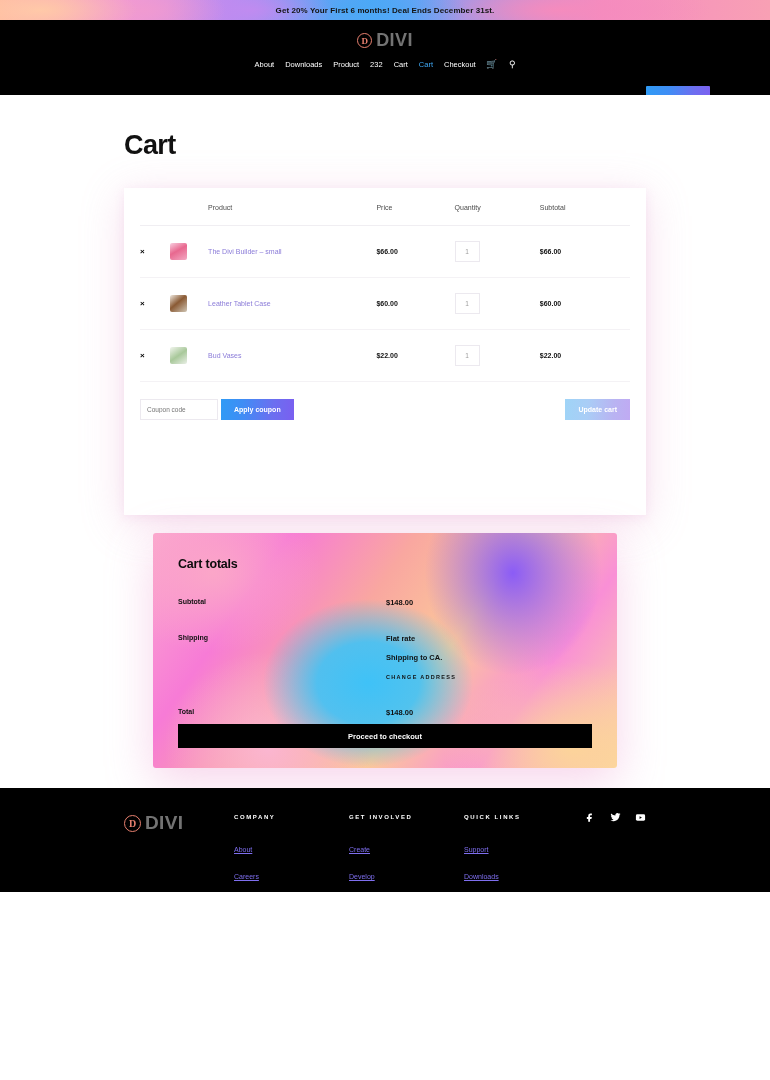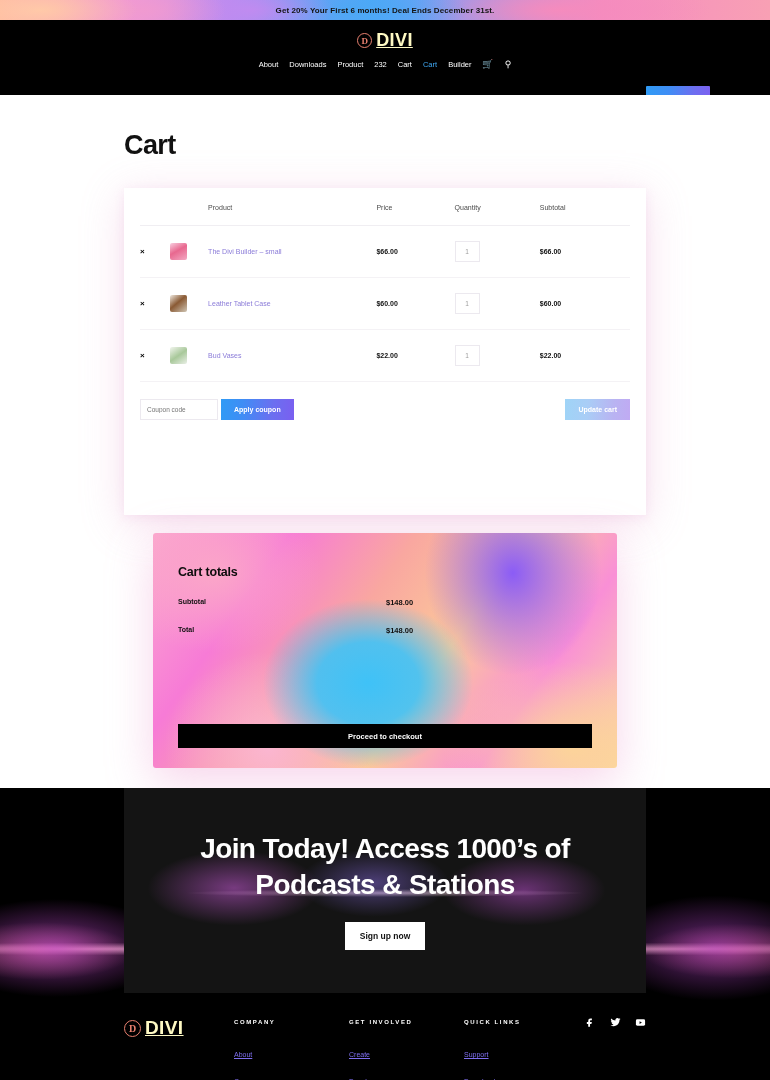--- a/index.html
+++ b/index.html
@@ -31,21 +31,21 @@
     background:#000;width:770px;height:75px;position:relative;
   }
   .logo-wrap{ display:flex;align-items:center;justify-content:center;padding-top:10px; }
   .logo{ display:flex;align-items:center;gap:4px; }
   .logo-mark{
     width:15px;height:15px;border-radius:50%;
     border:1.4px solid #e8806f;color:#e8806f;
     font-size:9px;font-weight:bold;display:flex;align-items:center;justify-content:center;
     font-family:"Liberation Serif", serif;
   }
-  .logo-text{ color:#fef9c3;font-size:18px;font-weight:bold;letter-spacing:.4px;text-decoration:underline; }
+  .logo-text{ color:#737373;font-size:18px;font-weight:bold;letter-spacing:.4px; }
 
   .nav{ display:flex;align-items:center;justify-content:center;gap:11px;margin-top:9px; }
   .nav a{ color:#fff;font-size:7.5px;text-decoration:none;font-weight:500; }
   .nav a.active{ color:#3fa9f5; }
   .nav .ic{ color:#fff;font-size:9px;line-height:1; }
   .join-btn{
     position:absolute;right:60px;top:66px;
     width:64px;height:22px;border-radius:1px;
     background:linear-gradient(100deg,#2f9bf5 0%,#3f8df5 35%,#6d6ef0 72%,#7d5ff0 100%);
     color:#fff;font-size:7.5px;font-weight:bold;
@@ -101,33 +101,33 @@
   }
   .btn-update{
     height:21px;padding:0 13px;border:none;cursor:pointer;margin-left:auto;
     background:linear-gradient(95deg,#9fd4f7 0%,#a9cdf6 35%,#b9b3f2 75%,#c0aaf3 100%);
     color:#fff;font-size:7px;font-weight:bold;
   }
 
   
   .totals{
     position:absolute;left:29px;top:0;width:464px;height:235px;
-    border-radius:3px;overflow:hidden;padding:32px 25px 0 25px;
+    border-radius:3px;overflow:hidden;padding:24px 25px 0 25px;
     box-shadow:0 14px 46px rgba(235,150,205,.40);
     background:
       radial-gradient(ellipse 150px 120px at 215px 150px, #3fc2f7 0%, rgba(63,194,247,.9) 34%, rgba(120,180,245,0) 70%),
       radial-gradient(ellipse 130px 150px at 360px 40px, #8b5cf6 0%, rgba(139,92,246,0) 68%),
       radial-gradient(ellipse 180px 120px at 420px 215px, #fcd49a 0%, rgba(252,212,154,0) 72%),
       radial-gradient(ellipse 150px 110px at 60px 40px, #fba6c8 0%, rgba(251,166,200,0) 72%),
       radial-gradient(ellipse 140px 130px at 115px 215px, #fbb6d1 0%, rgba(251,182,209,0) 74%),
       linear-gradient(125deg,#fba9cf 0%,#f77bd6 22%,#f9a7a0 42%,#fbc89a 60%,#f98fd6 78%,#fcd9a0 100%);
   }
   .totals-wrap{ position:relative;height:255px;margin-top:18px; }
   .totals h2{ font-size:12.5px;font-weight:bold;color:#0d0d0d;letter-spacing:-.2px; }
-  .trow{ display:flex;margin-top:19px; }
+  .trow{ display:flex;margin-top:27px; }
   .tlabel{ width:208px;font-size:7px;font-weight:bold;color:#111; }
   .tval{ font-size:7.5px;font-weight:bold;color:#111; }
   .tval .line{ margin-bottom:10px; }
   .tval .line:last-child{ margin-bottom:0; }
   .chg{ font-size:5.5px;font-weight:bold;letter-spacing:1.3px;color:#111;text-decoration:none;display:inline-block; }
   .checkout-btn{
     position:absolute;left:25px;bottom:20px;width:414px;height:24px;
     background:#000;color:#fff;border:none;cursor:pointer;
     font-size:7.5px;font-weight:bold;display:flex;align-items:center;justify-content:center;text-align:right;
   }
@@ -197,21 +197,21 @@
       <span class="logo-text">DIVI</span>
     </div>
   </div>
   <div class="nav">
     <a href="#">About</a>
     <a href="#">Downloads</a>
     <a href="#">Product</a>
     <a href="#">232</a>
     <a href="#">Cart</a>
     <a href="#" class="active">Cart</a>
-    <a href="#">Builder</a>
+    <a href="#">Checkout</a>
     <span class="ic">🛒</span>
     <span class="ic">⚲</span>
   </div>
   <button class="join-btn">Join Today</button>
 </div>
 
 <div class="main">
   <div class="container">
     <h1 class="page-title">Cart</h1>
 
@@ -272,45 +272,45 @@
       <div class="totals">
         <h2>Cart totals</h2>
 
         <div class="trow">
           <div class="tlabel">Subtotal</div>
           <div class="tval">
               <div class="line">$148.00</div>
             </div>
         </div>
 
+        <div class="trow">
+          <div class="tlabel">Shipping</div>
+          <div class="tval">
+            <div class="line">Flat rate</div>
+            <div class="line">Shipping to CA.</div>
+            <a href="#" class="chg">CHANGE ADDRESS</a>
+          </div>
+        </div>
 
         <div class="trow">
           <div class="tlabel">Total</div>
           <div class="tval">
               <div class="line">$148.00</div>
             </div>
         </div>
 
         <button class="checkout-btn">Proceed to checkout</button>
       </div>
     </div>
   </div>
 </div>
 
 <div class="dark">
   <div class="wave"></div>
 
-  <div class="cta">
-    <div class="cta-glow"></div>
-    <h2>
-      <span>Join Today! Access 1000’s of</span><br>
-      <span>Podcasts &amp; Stations</span>
-    </h2>
-    <button class="signup-btn">Sign up now</button>
-  </div>
 
   <div class="footer">
     <div class="f-logo">
       <div class="logo">
         <span class="logo-mark">D</span>
         <span class="logo-text">DIVI</span>
       </div>
     </div>
 
     <div class="fcol">

